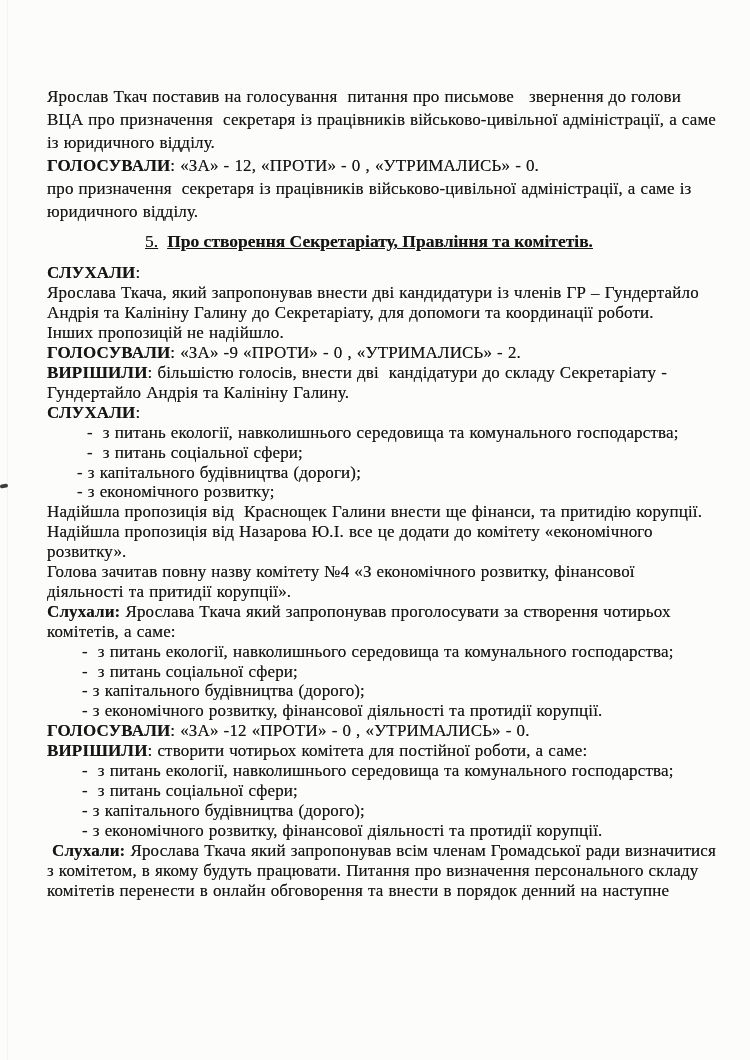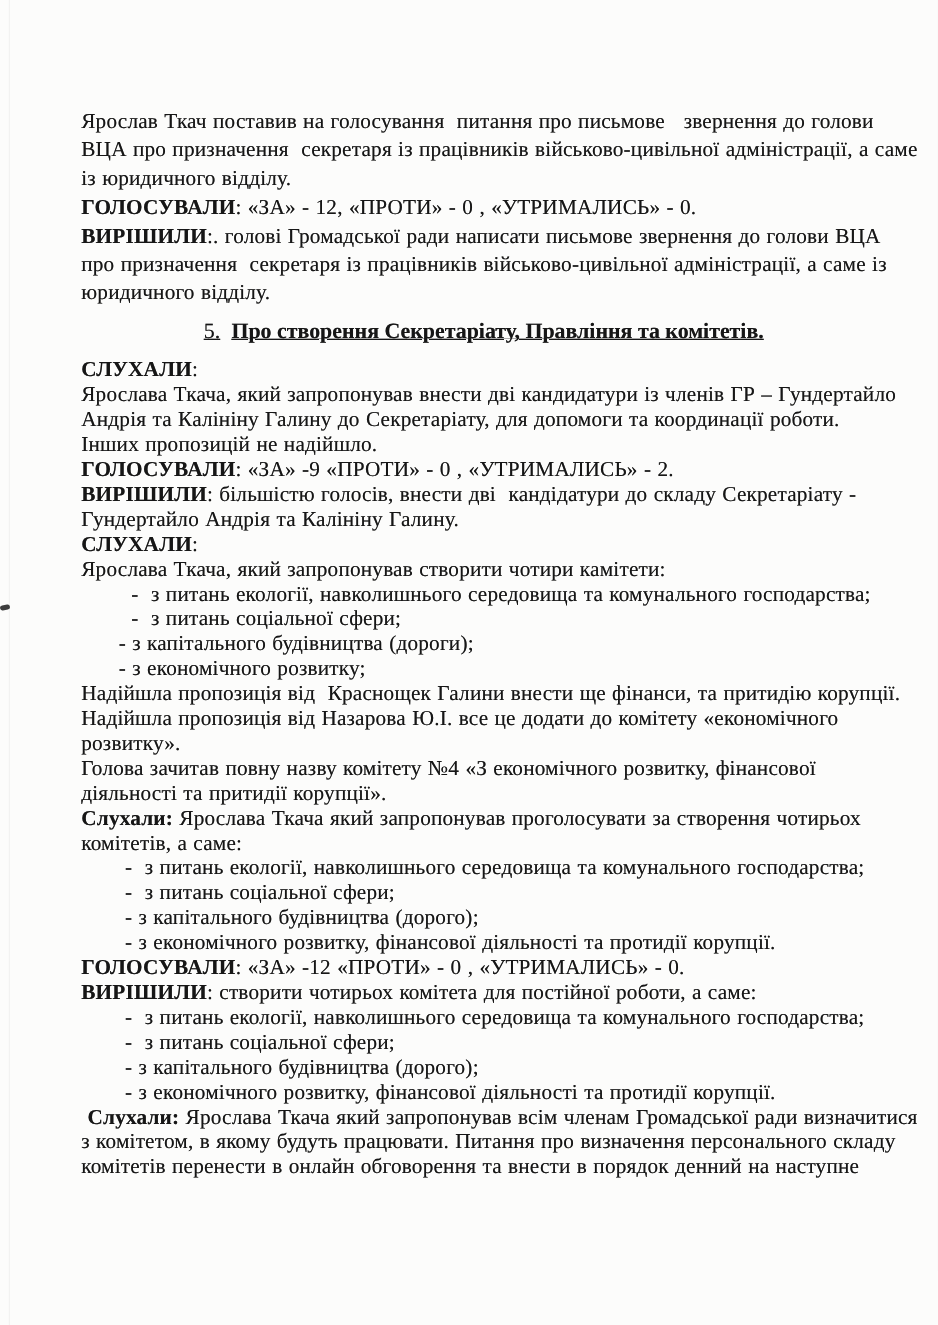--- a/index.html
+++ b/index.html
@@ -17,21 +17,21 @@
   }
   .edge-shadow{
     position:absolute;left:7px;top:0;width:1px;height:1060px;
     background:rgba(110,110,110,0.07);
   }
   .scan-mark{
     position:absolute;left:0px;top:484px;width:8px;height:4px;
     background:#3c3c3c;border-radius:2px;transform:rotate(-10deg);
   }
   .textblock{
-    position:absolute;left:65px;top:86px;width:678px;
+    position:absolute;left:47px;top:86px;width:678px;
   }
   .line{
     white-space:pre;
     font-size:17px;
     letter-spacing:0.15px;
     word-spacing:0.6px;
     text-shadow:0 0 0.3px rgba(20,20,20,0.6);
   }
   .sec-a .line{line-height:22.9px;}
   .sec-b .line{line-height:19.9px;}
@@ -54,37 +54,35 @@
   <div class="edge-shadow"></div>
   <div class="scan-mark"></div>
 
   <div class="textblock">
 
     <div class="sec-a">
       <div class="line">Ярослав Ткач поставив на голосування  питання про письмове   звернення до голови</div>
       <div class="line">ВЦА про призначення  секретаря із працівників військово-цивільної адміністрації, а саме</div>
       <div class="line">із юридичного відділу.</div>
       <div class="line"><span class="bold">ГОЛОСУВАЛИ</span><span>: «ЗА» - 12, «ПРОТИ» - 0 , «УТРИМАЛИСЬ» - 0.</span></div>
-      <div class="line"><span class="bold">ВИРІШИЛИ</span><span>:. голові Громадської ради написати письмове звернення до голови ВЦА</span></div>
       <div class="line">про призначення  секретаря із працівників військово-цивільної адміністрації, а саме із</div>
       <div class="line">юридичного відділу.</div>
     </div>
 
     <div class="heading"><span class="hnum">5.</span><span class="htxt">Про створення Секретаріату, Правління та комітетів.</span></div>
 
     <div class="sec-b">
       <div class="line"><span class="bold">СЛУХАЛИ</span><span>:</span></div>
       <div class="line">Ярослава Ткача, який запропонував внести дві кандидатури із членів ГР – Гундертайло</div>
       <div class="line">Андрія та Калініну Галину до Секретаріату, для допомоги та координації роботи.</div>
       <div class="line">Інших пропозицій не надійшло.</div>
       <div class="line"><span class="bold">ГОЛОСУВАЛИ</span><span>: «ЗА» -9 «ПРОТИ» - 0 , «УТРИМАЛИСЬ» - 2.</span></div>
       <div class="line"><span class="bold">ВИРІШИЛИ</span><span>: більшістю голосів, внести дві  кандідатури до складу Секретаріату -</span></div>
       <div class="line">Гундертайло Андрія та Калініну Галину.</div>
       <div class="line"><span class="bold">СЛУХАЛИ</span><span>:</span></div>
-      <div class="line">Ярослава Ткача, який запропонував створити чотири камітети:</div>
       <div class="line">        -  з питань екології, навколишнього середовища та комунального господарства;</div>
       <div class="line">        -  з питань соціальної сфери;</div>
       <div class="line">      - з капітального будівництва (дороги);</div>
       <div class="line">      - з економічного розвитку;</div>
       <div class="line">Надійшла пропозиція від  Краснощек Галини внести ще фінанси, та притидію корупції.</div>
       <div class="line">Надійшла пропозиція від Назарова Ю.І. все це додати до комітету «економічного</div>
       <div class="line">розвитку».</div>
       <div class="line">Голова зачитав повну назву комітету №4 «З економічного розвитку, фінансової</div>
       <div class="line">діяльності та притидії корупції».</div>
       <div class="line"><span class="bold">Слухали:</span><span> Ярослава Ткача який запропонував проголосувати за створення чотирьох</span></div>

